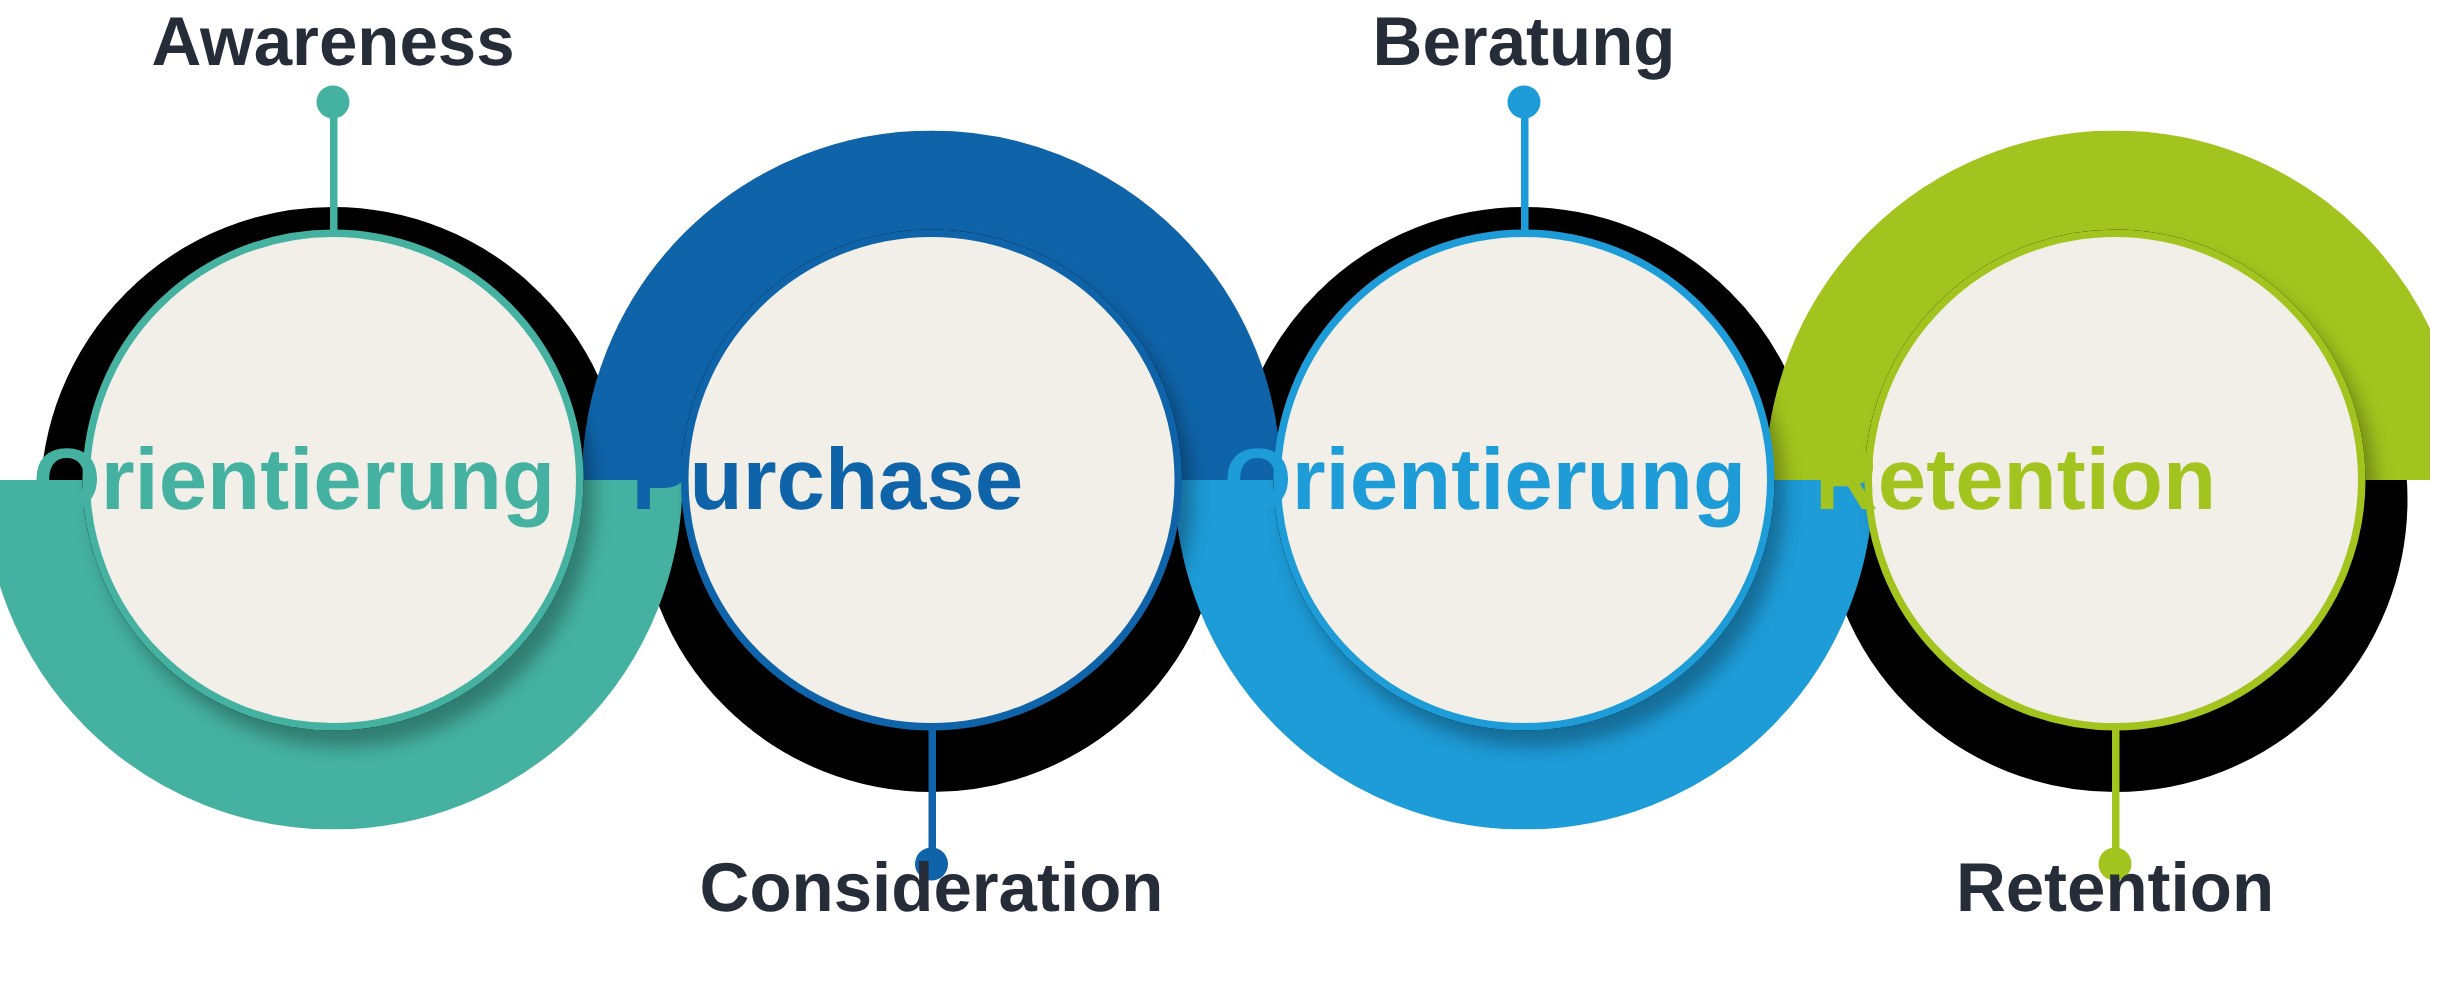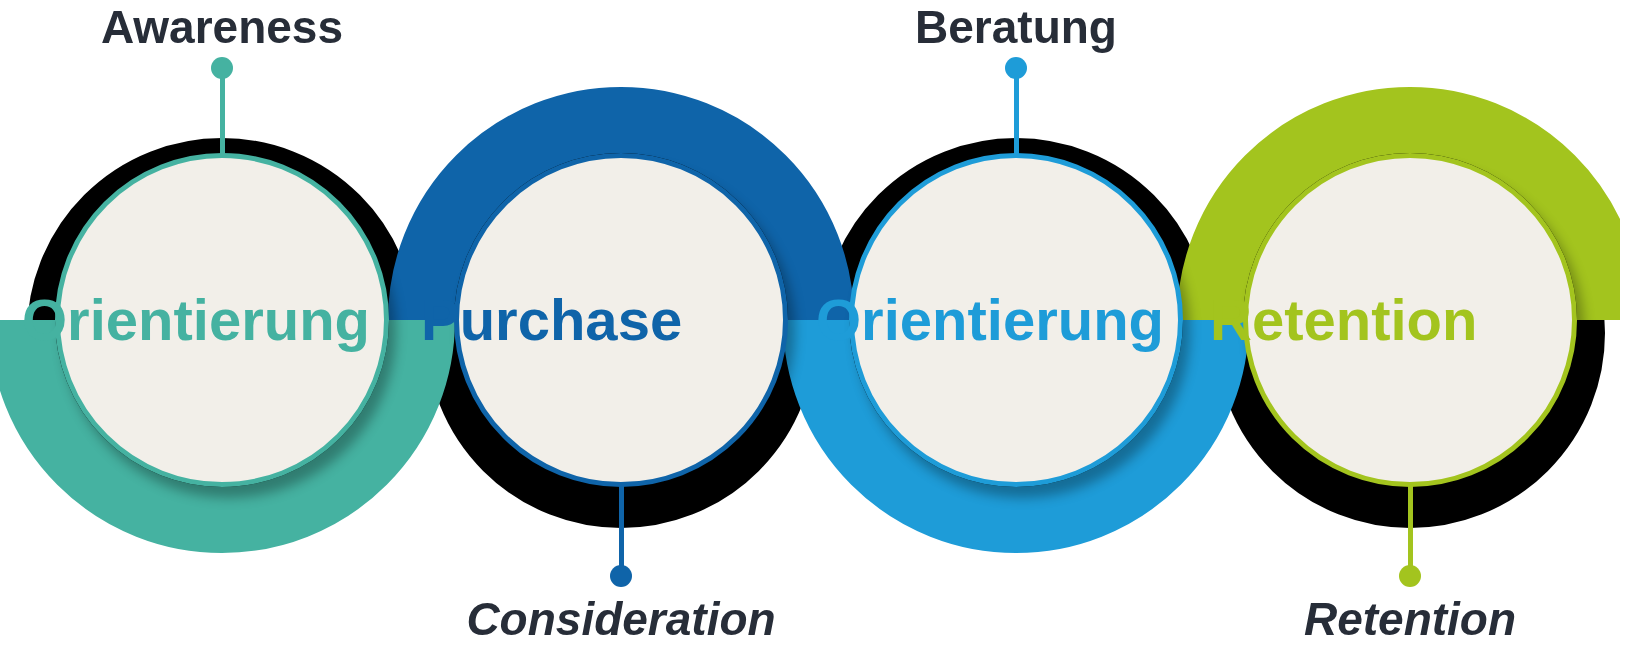--- a/index.html
+++ b/index.html
@@ -79,21 +79,21 @@
     width:520px;
     left:calc(var(--cx) - 260px);
     text-align:center;
     font-size:46px;
     font-weight:bold;
     letter-spacing:0px;
     color:var(--phase-color,#272d38);
     line-height:1.0;
   }
   .phase-top .phase-label{top:4px;}
-  .phase-bottom .phase-label{top:596px;font-style:italic;}
+  .phase-bottom .phase-label{top:568px;}
 
   
   .stage-title{
     z-index:5;
     width:400px;
     left:calc(var(--cx) - 200px);
     top:320px;
     transform:translateY(-50%);
     text-align:left;
     font-size:58px;

